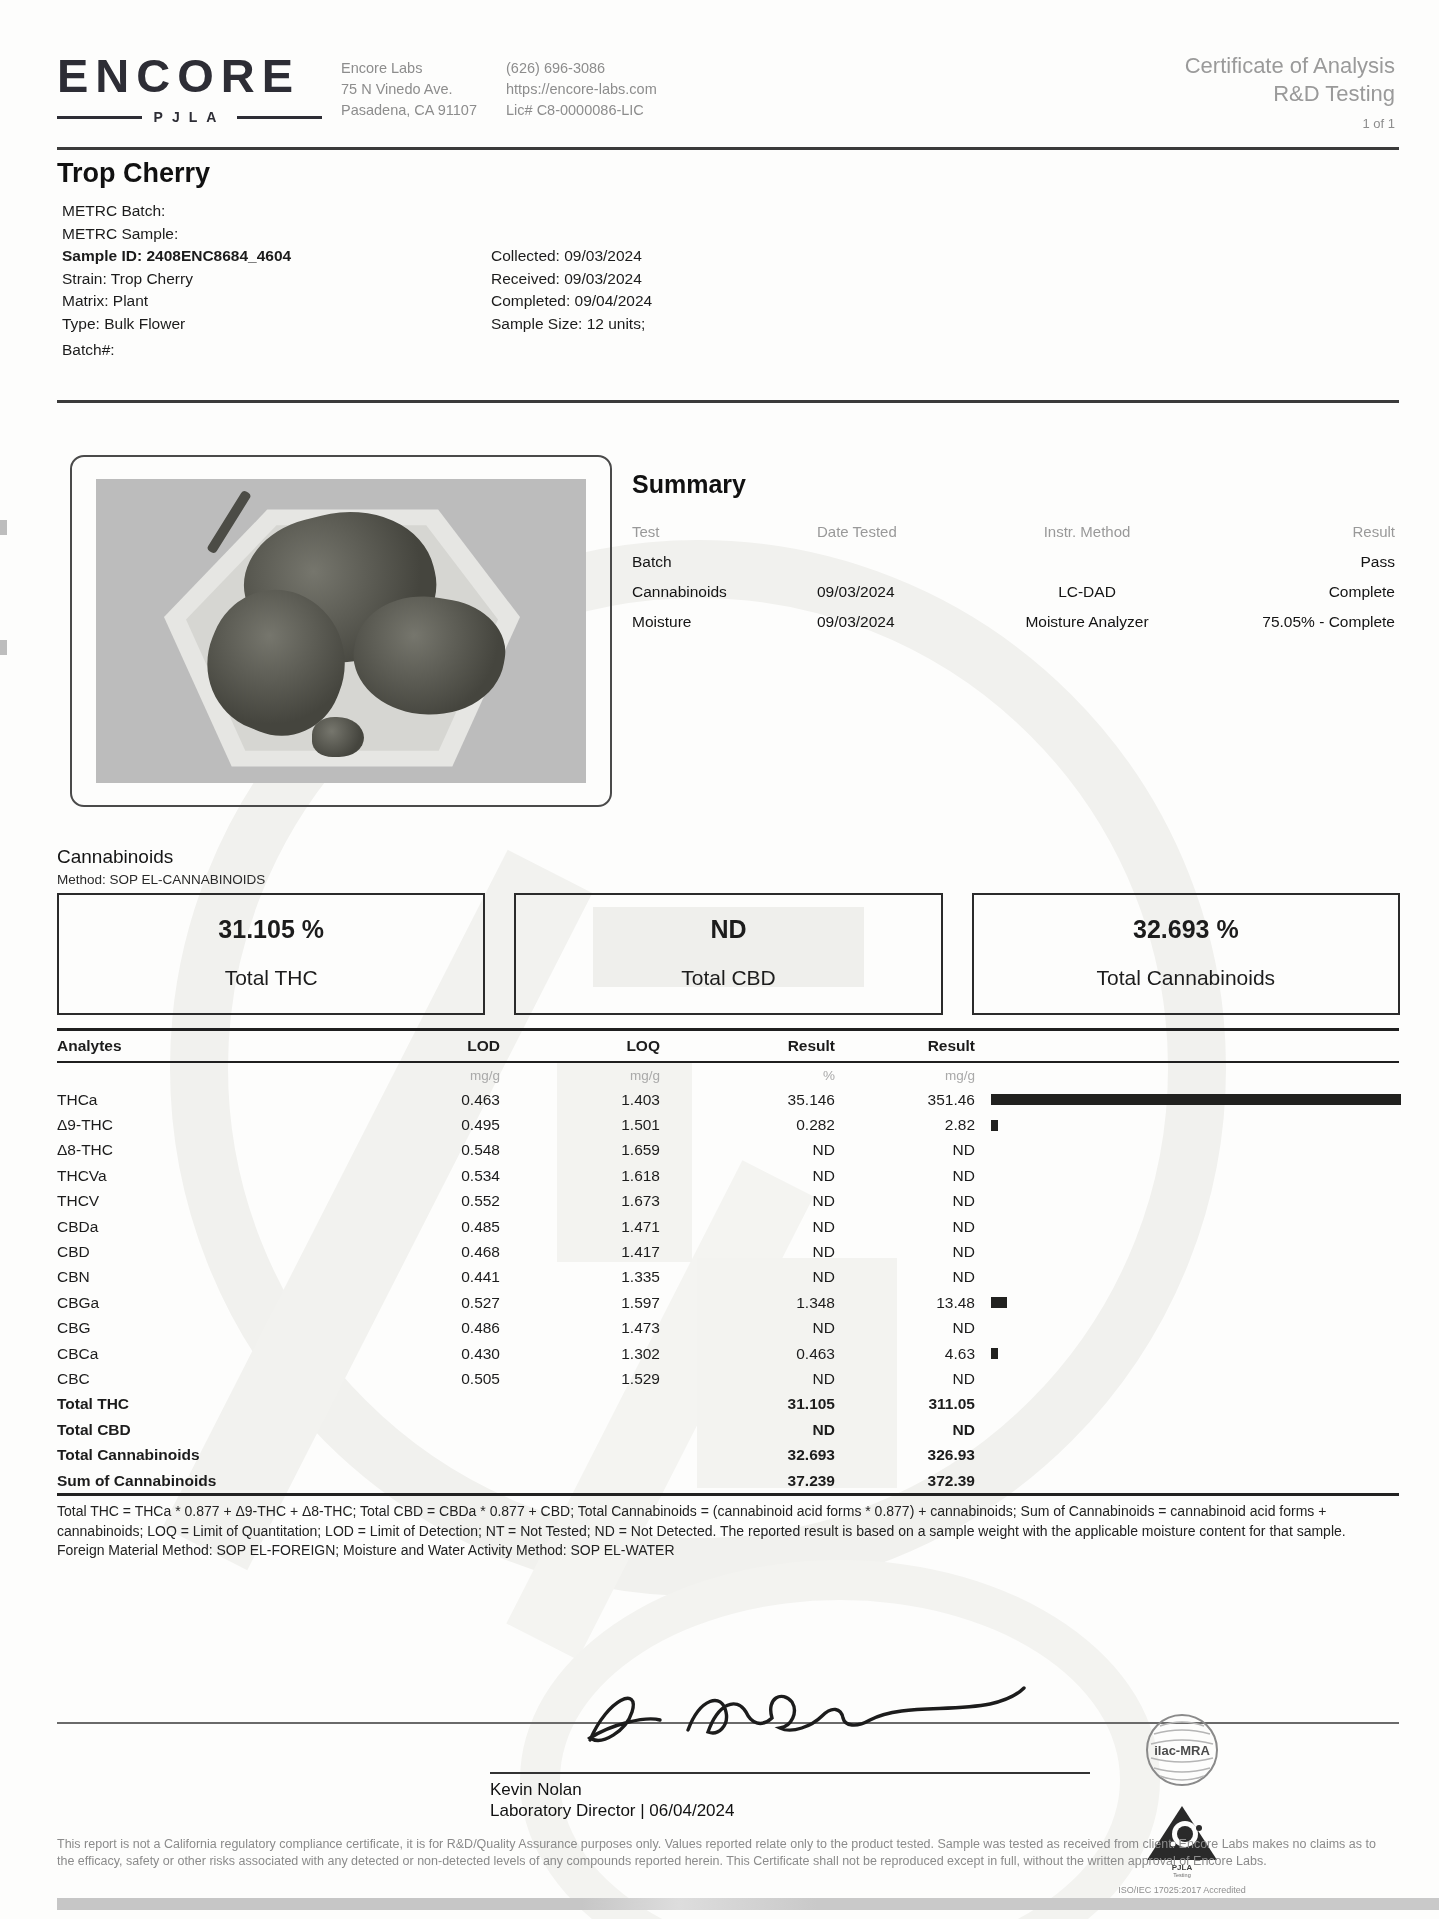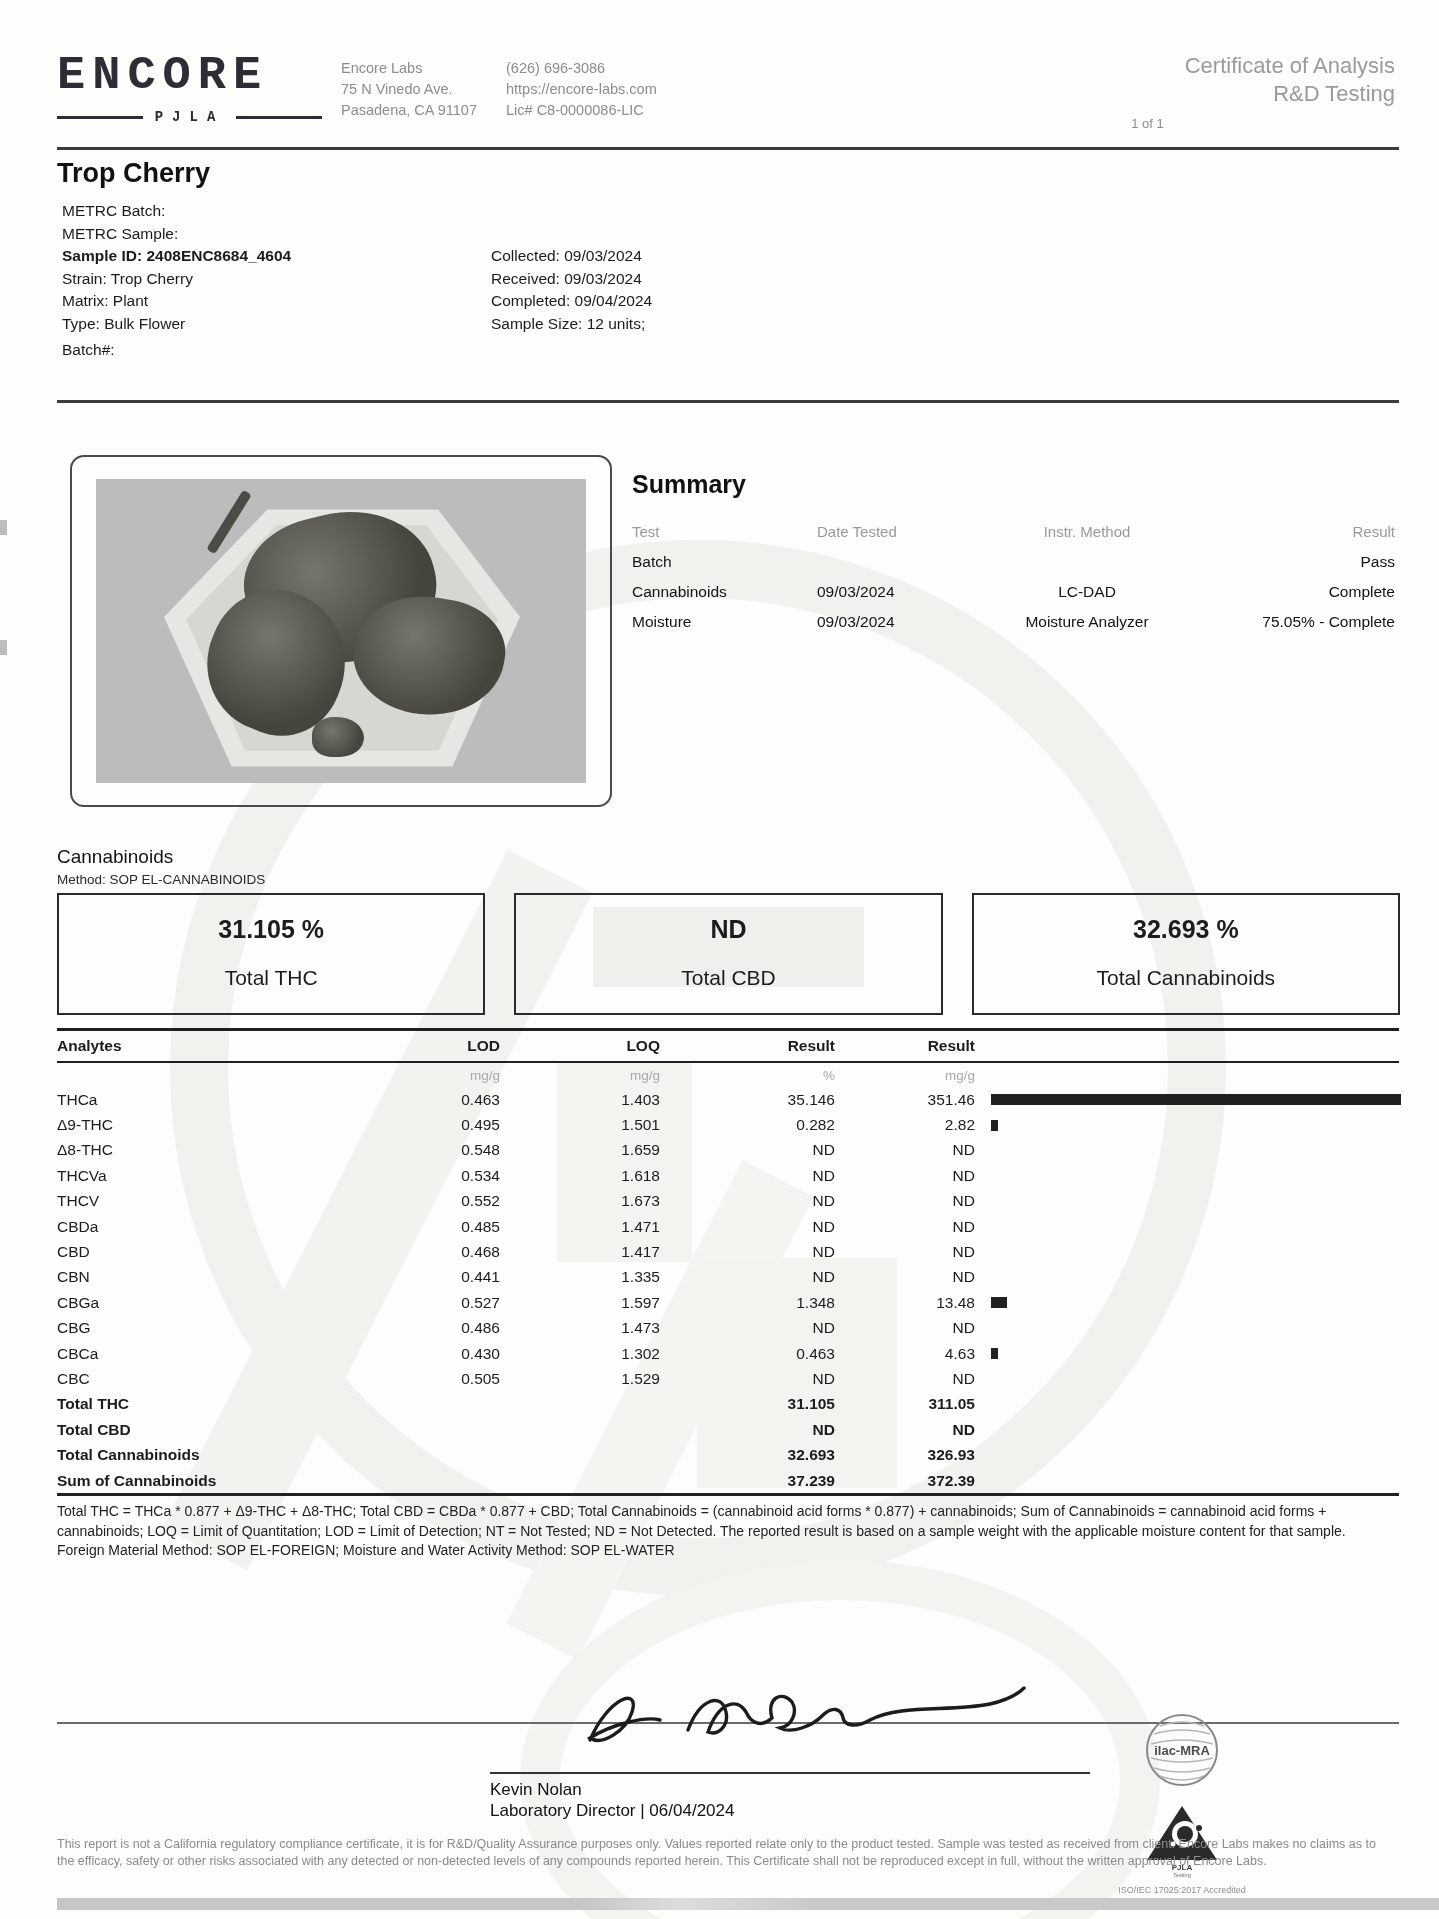--- a/index.html
+++ b/index.html
@@ -13,21 +13,21 @@
   .wm-slash{left:330px;top:830px;width:95px;height:760px;background:#f2f2ef;transform:rotate(27deg);}
   .wm-slash2{left:620px;top:1150px;width:80px;height:520px;background:#f4f4f1;transform:rotate(27deg);}
   .wm-arc{left:520px;top:1560px;width:560px;height:360px;border:40px solid #f3f3f0;border-radius:50%;}
   
   .logo-word{font-size:47px;font-weight:800;letter-spacing:7px;color:#2d2d35;line-height:1;}
   .logo-labs{display:flex;align-items:center;gap:12px;margin-top:10px;color:#2d2d35;}
   .logo-labs .bar{height:3px;background:#2d2d35;flex:1;}
   .logo-labs .txt{font-size:14px;font-weight:700;letter-spacing:9px;}
   .hblock{font-size:14.5px;color:#8d8d8d;line-height:21px;}
   .rtitle{font-size:22px;color:#9a9a9a;text-align:right;line-height:28px;}
-  .pageno{font-size:13px;color:#8d8d8d;text-align:center;margin-top:8px;}
+  .pageno{font-size:13px;color:#8d8d8d;text-align:right;margin-top:8px;}
   .rule{background:#3b3b3b;height:3px;}
   
   .sample-name{font-size:27px;font-weight:700;color:#111;}
   .info-line{font-size:15.5px;line-height:22.5px;color:#1b1b1b;}
   .bold{font-weight:700;}
   
   .photo{left:70px;top:455px;width:538px;height:348px;border:2px solid #4a4a4a;border-radius:14px;}
   .photo-inner{position:absolute;left:24px;top:22px;right:24px;bottom:22px;background:#bcbcbc;overflow:hidden;}
   .dish{position:absolute;left:68px;top:28px;width:356px;height:262px;background:#e6e6e3;
         clip-path:polygon(29% 1%,77% 1%,100% 42%,81% 99%,19% 99%,0% 42%);}
@@ -81,21 +81,21 @@
 
 <div class="page">
 
   <div class="wm wm-circle"></div>
   <div class="wm wm-slash"></div>
   <div class="wm wm-slash2"></div>
   <div class="wm wm-arc"></div>
 
   <div class="layer">
 
-    <div class="abs" style="left:57px;top:52px;width:265px;font-family:Liberation Mono, monospace;">
+    <div class="abs" style="left:57px;top:52px;width:265px;">
       <div class="logo-word">ENCORE</div>
       <div class="logo-labs">
         <div class="bar"></div>
         <div class="txt">PJLA</div>
         <div class="bar"></div>
       </div>
     </div>
 
     <div class="abs hblock" style="left:341px;top:58px;">
       <div>Encore Labs</div>

